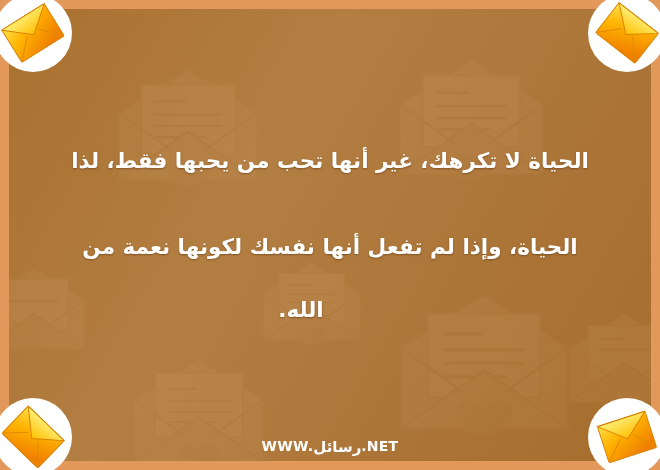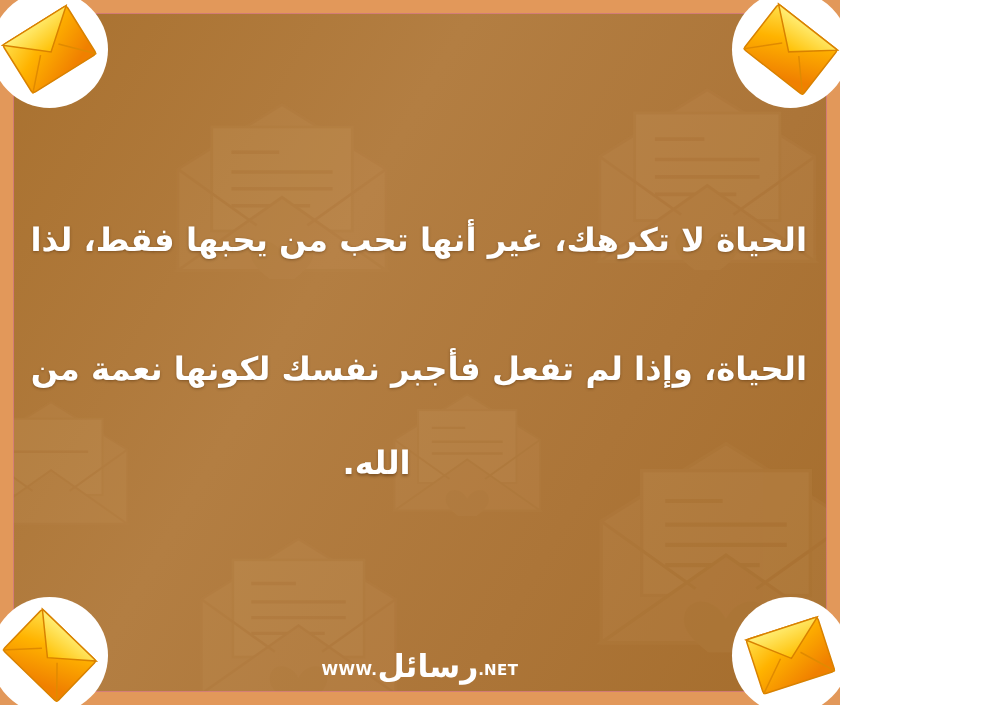--- a/index.html
+++ b/index.html
@@ -6,24 +6,24 @@
     margin: 0;
     padding: 0;
     background: #ffffff;
   }
   body {
     font-family: "DejaVu Sans", "Liberation Sans", sans-serif;
   }
 
   .card {
     position: relative;
-    width: 560px;
+    width: 660px;
     height: 470px;
     overflow: hidden;
-    background: #d946ef;
+    background: #4d7c0f;
     box-sizing: border-box;
   }
 
   
   .frame-border {
     position: absolute;
     inset: 0;
     border: 9px solid #e2985a;
     box-sizing: border-box;
     pointer-events: none;
@@ -113,25 +113,25 @@
     bottom: 14px;
     z-index: 9;
     text-align: center;
     color: #ffffff;
     font-size: 13px;
     font-weight: bold;
     letter-spacing: 0.3px;
     direction: ltr;
   }
   .site-watermark .wm-ar {
-    font-size: 21px;
+    font-size: 15px;
     vertical-align: -1px;
   }
   .site-watermark .wm-small {
-    font-size: 10px;
+    font-size: 14px;
   }
 </style>
 </head>
 <body>
 
 <div class="card">
 
   <div class="canvas">
 
     <div class="wm wm-1">
@@ -223,21 +223,21 @@
         <path d="M6 124 L80 72 L154 124 Z" fill="#cd9a63" stroke="#b9864a" stroke-width="2"></path>
         <path d="M6 52 L62 92 M154 52 L98 92" stroke="#b9864a" stroke-width="2" fill="none"></path>
       </svg>
     </div>
   </div>
 
   <div class="frame-border"></div>
 
   <div class="message">
     <span class="msg-line">الحياة لا تكرهك، غير أنها تحب من يحبها فقط، لذا</span>
-    <span class="msg-line">الحياة، وإذا لم تفعل فأجبر نفسك لكونها نعمة من</span>
+    <span class="msg-line">الحياة، وإذا لم تفعل أنها نفسك لكونها نعمة من</span>
     <span class="msg-line last">الله.</span>
   </div>
 
   <div class="corner-badge corner-tl">
     <span class="env-tl">
       <svg width="52" height="40" viewBox="0 0 52 40">
         <defs>
           <linearGradient id="gTL" x1="0" y1="0" x2="0.65" y2="1">
             <stop offset="0%" stop-color="#ffe14d"></stop>
             <stop offset="45%" stop-color="#ffb300"></stop>

